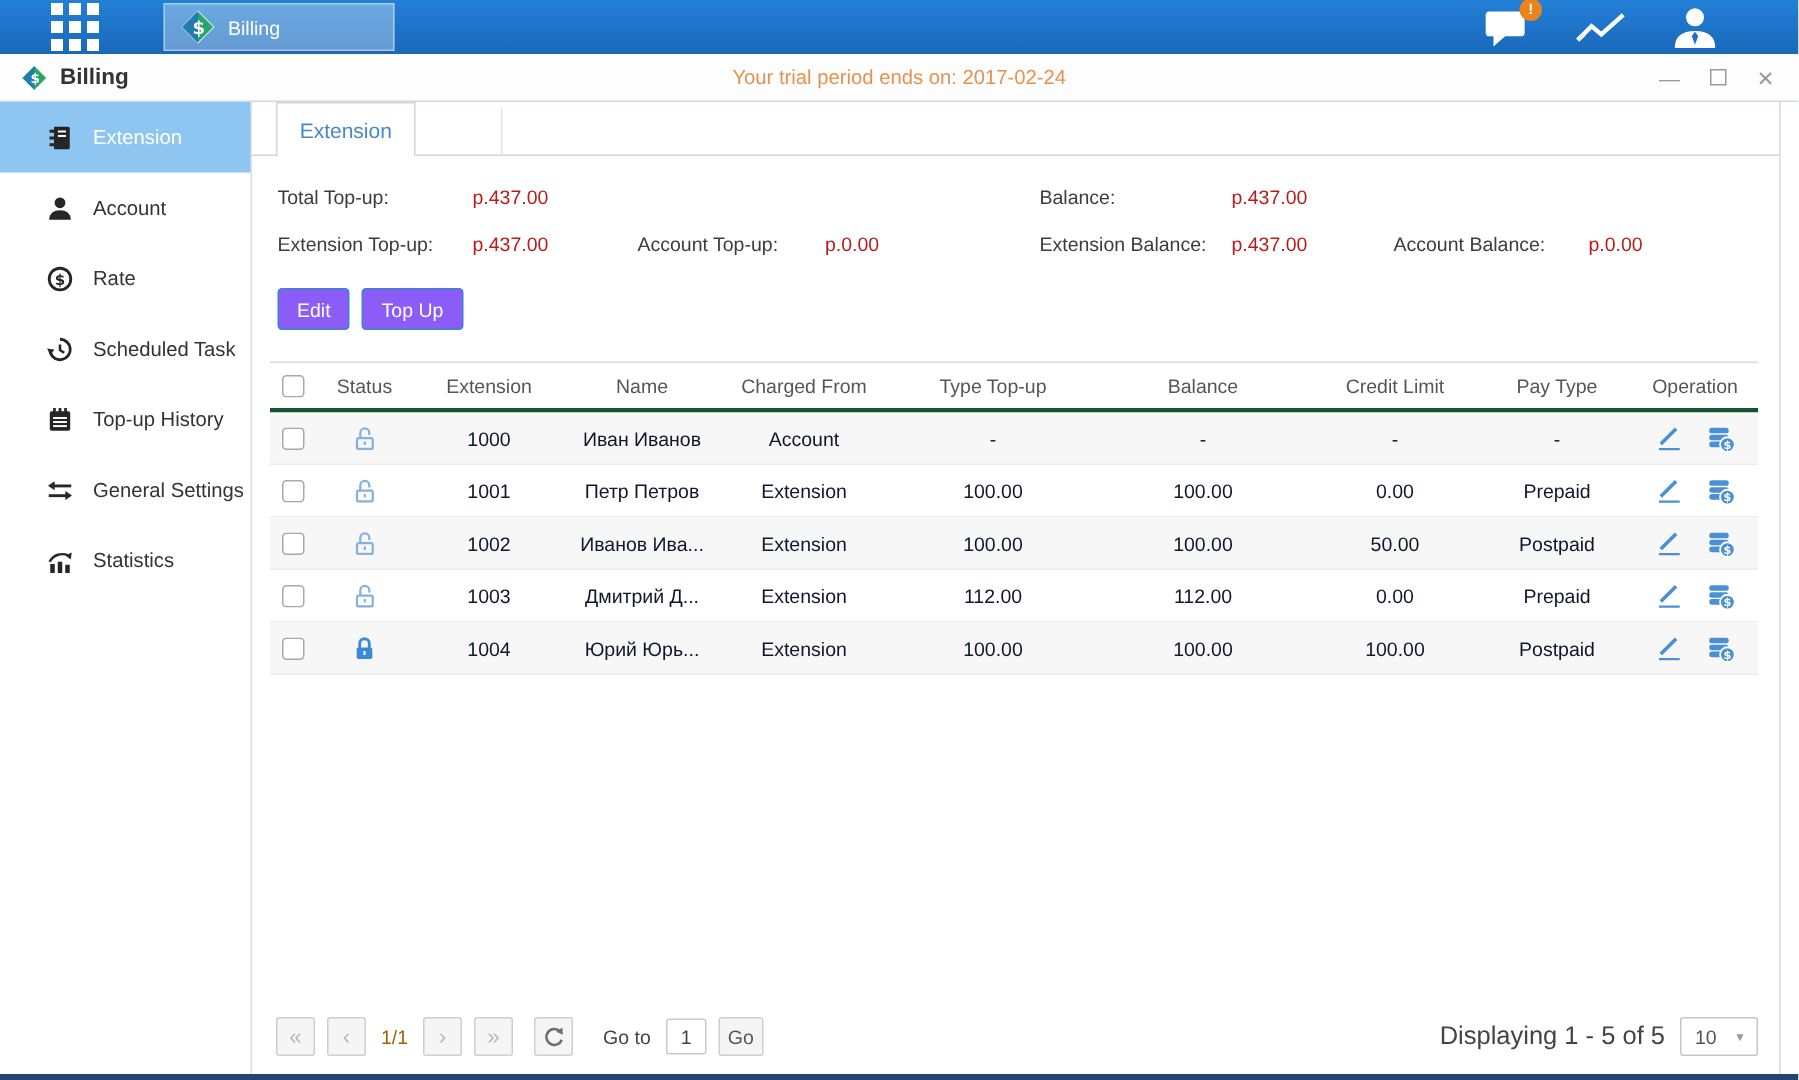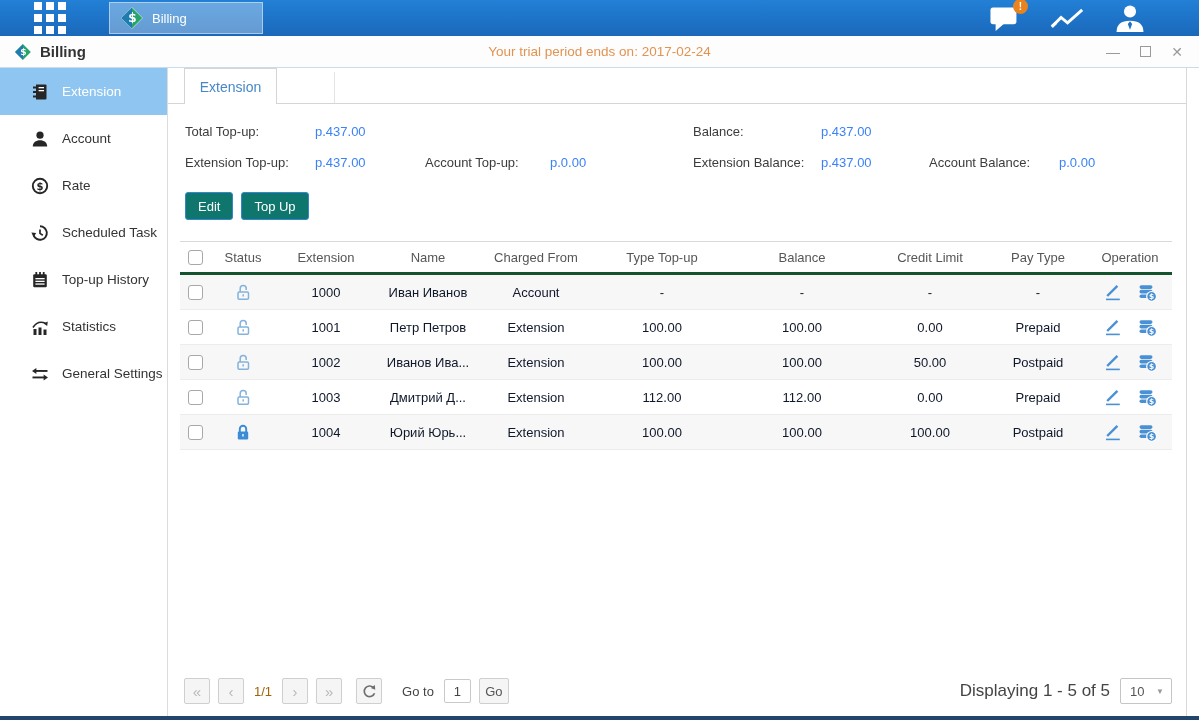--- a/index.html
+++ b/index.html
@@ -39,25 +39,25 @@
   .content { flex:1; display:flex; flex-direction:column; border-right:1px solid #d9d9d9; margin-right:12px; min-width:0; }
 
   .tabstrip { height:36px; border-bottom:1px solid #d5d5d5; position:relative; flex-shrink:0; }
   .tab { position:absolute; left:16px; top:0; width:93px; height:36px; background:#fff; border:1px solid #d5d5d5; border-bottom:none; display:flex; align-items:center; justify-content:center; color:#4787c7; font-size:14px; cursor:pointer; }
   .tab::after { content:""; position:absolute; left:0; right:0; bottom:-1px; height:1px; background:#fff; }
   .tab-slot-divider { position:absolute; left:166px; top:4px; bottom:0; width:1px; background:#e4e4e4; }
 
   
   .summary { padding:12px 0 0 17px; display:grid; grid-template-columns:130px 110px 125px 143px 128px 108px 130px 1fr; grid-auto-rows:31px; align-items:center; font-size:13px; flex-shrink:0; }
   .summary .lab { font-weight:normal; color:#3c3c3c; }
-  .summary .val { color:#3b82f6; }
+  .summary .val { color:#b91c1c; }
 
   
   .actions { padding:14px 0 0 17px; display:flex; gap:8px; flex-shrink:0; }
-  .btn-blue { height:28px; background:#0f766e; color:#fff; border:1px solid #3585cf; border-radius:3px; font-size:13px; padding:0 12px; cursor:pointer; font-family:inherit; }
+  .btn-blue { height:28px; background:#8b5cf6; color:#fff; border:1px solid #3585cf; border-radius:3px; font-size:13px; padding:0 12px; cursor:pointer; font-family:inherit; }
 
   
   .table { margin:21px 14px 0 12px; flex-shrink:0; }
   .tgrid { display:grid; grid-template-columns:30px 66px 100px 104px 112px 140px 140px 116px 100px 1fr; align-items:center; }
   .tgrid > div { display:flex; justify-content:center; align-items:center; overflow:hidden; }
   .thead { height:34px; border-top:1px solid #d9d9d9; border-bottom:3px solid #14532d; color:#565656; font-size:13px; }
   .trow { height:35px; border-bottom:1px solid #ececec; color:#0f172a; font-size:13px; }
   .trow:nth-child(even) { background:#f7f7f7; }
   .checkbox { width:15px; height:15px; border:1px solid #a8a8a8; border-radius:3px; background:#fff; cursor:pointer; display:inline-block; }
   .status-cell { cursor:pointer; }
@@ -219,36 +219,36 @@
             <rect x="8.1" y="1" width="1.8" height="3.6" fill="#262626"></rect>
             <rect x="11.8" y="1" width="1.8" height="3.6" fill="#262626"></rect>
           <rect x="4.4" y="7" width="9.2" height="1.3" fill="#fff"></rect>
             <rect x="4.4" y="9.7" width="9.2" height="1.3" fill="#fff"></rect>
             <rect x="4.4" y="12.4" width="9.2" height="1.3" fill="#fff"></rect>
         </svg>
         <span>Top-up History</span>
       </div>
       <div class="side-item">
         <svg width="18" height="18" viewBox="0 0 18 18">
+          <polygon points="1,5.9 5.4,2.9 5.4,8.9" fill="#262626"></polygon>
+          <rect x="4.6" y="5" width="11.9" height="1.9" fill="#262626"></rect>
+          <polygon points="17,12.4 12.6,9.4 12.6,15.4" fill="#262626"></polygon>
+          <rect x="1.5" y="11.5" width="11.9" height="1.9" fill="#262626"></rect>
+        </svg>
+        <span>General Settings</span>
+      </div>
+      <div class="side-item">
+        <svg width="18" height="18" viewBox="0 0 18 18">
           <path d="M2 9.5 C5 4.5, 10 3.5, 14.5 5.2" stroke="#262626" stroke-width="1.6" fill="none"></path>
           <polygon points="16.8,3.4 16.2,8 12.6,5.4" fill="#262626"></polygon>
           <rect x="2.5" y="11" width="3" height="6" fill="#262626"></rect>
           <rect x="7.5" y="9.5" width="3" height="7.5" fill="#262626"></rect>
           <rect x="12.5" y="11.5" width="3" height="5.5" fill="#262626"></rect>
         </svg>
         <span>Statistics</span>
-      </div>
-      <div class="side-item">
-        <svg width="18" height="18" viewBox="0 0 18 18">
-          <polygon points="1,5.9 5.4,2.9 5.4,8.9" fill="#262626"></polygon>
-          <rect x="4.6" y="5" width="11.9" height="1.9" fill="#262626"></rect>
-          <polygon points="17,12.4 12.6,9.4 12.6,15.4" fill="#262626"></polygon>
-          <rect x="1.5" y="11.5" width="11.9" height="1.9" fill="#262626"></rect>
-        </svg>
-        <span>General Settings</span>
       </div>
     </div>
 
     <div class="content">
 
       <div class="tabstrip">
         <div class="tab">Extension</div>
         <div class="tab-slot-divider"></div>
       </div>
 

